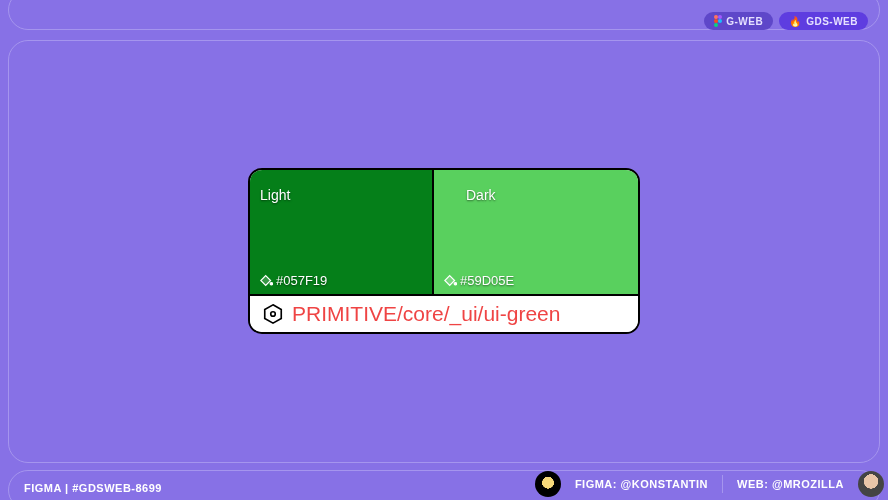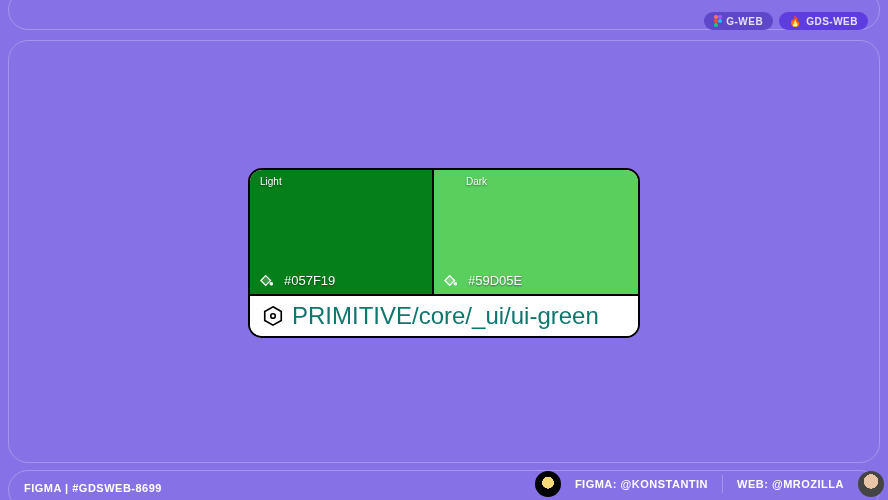--- a/index.html
+++ b/index.html
@@ -80,30 +80,31 @@
 }
 .swatch {
   flex: 1;
   position: relative;
   padding: 6px 10px;
 }
 .swatch-light { background: #057F19; border-right: 2px solid #000; }
 .swatch-dark { background: #59D05E; padding-left: 32px; }
 .swatch-label {
   color: #fff;
-  font-size: 10px;
+  font-size: 14px;
   text-shadow: 0 1px 2px rgba(0,0,0,0.5);
+  margin-top: 11px;
 }
 .swatch-hex {
   position: absolute;
   bottom: 6px;
   left: 10px;
   display: flex;
   align-items: center;
-  gap: 11px;
+  gap: 3px;
   color: #fff;
   font-size: 13px;
   text-shadow: 0 1px 2px rgba(0,0,0,0.5);
 }
 .paint-icon {
   width: 13px;
   height: 13px;
 }
 .swatch-name-row {
   display: flex;
@@ -112,22 +113,22 @@
   padding: 6px 12px;
   border-top: 2px solid #000;
   background: #fff;
 }
 .hex-icon {
   width: 22px;
   height: 22px;
   flex-shrink: 0;
 }
 .swatch-name {
-  font-size: 24px;
-  color: #0f766e;
+  font-size: 21px;
+  color: #ef4444;
 }
 .footer-left {
   position: absolute;
   bottom: 6px;
   left: 24px;
   color: #fff;
   font-size: 11px;
   font-weight: bold;
   letter-spacing: 0.5px;
 }

